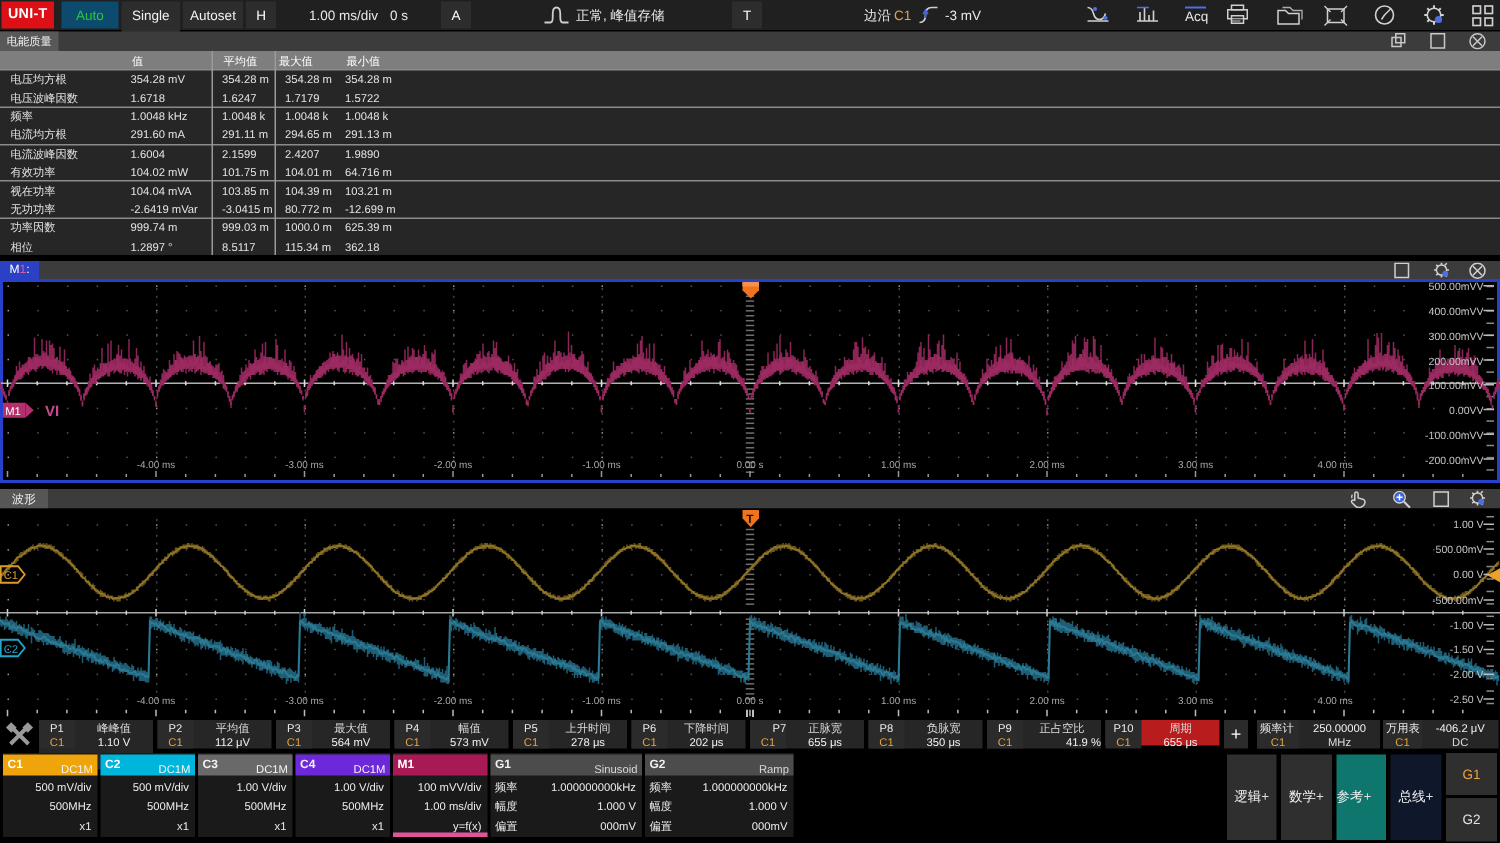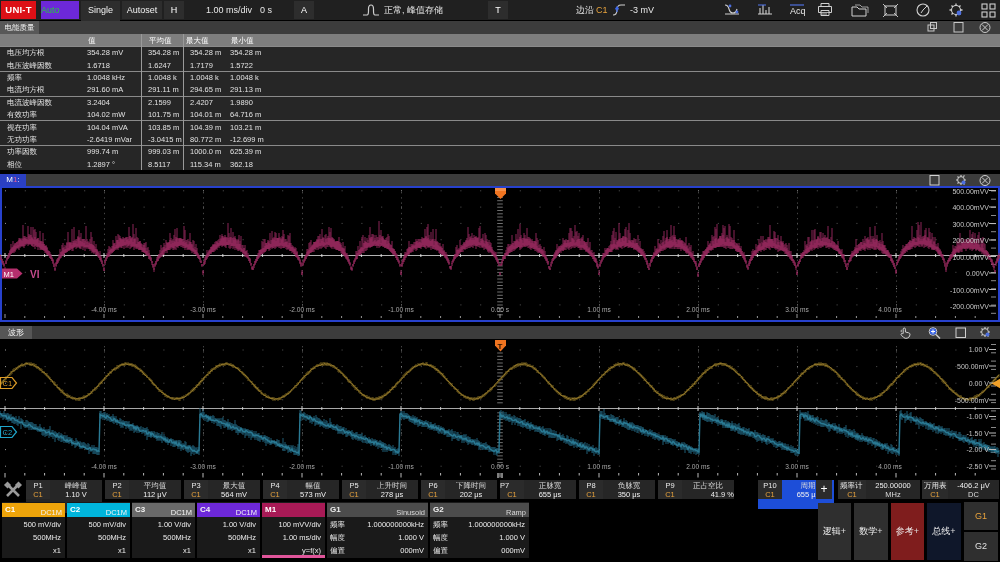--- a/index.html
+++ b/index.html
@@ -2,21 +2,21 @@
 <html><head><meta charset="utf-8"><style>
 *{margin:0;padding:0;box-sizing:border-box}
 html,body{width:1000px;height:562px;background:#000;overflow:hidden}
 body{font-family:"Liberation Sans",sans-serif;color:#e6e6e6;position:relative}
 .abs{position:absolute}
 svg{display:block}
 </style></head><body>
 
 <div class="abs" style="left:0;top:0;width:1000px;height:20px;background:#202020"></div>
 <div class="abs" style="left:1px;top:1px;width:35px;height:18px;background:#dc1016;color:#fff;font-weight:bold;font-size:9.5px;line-height:17px;text-align:center;letter-spacing:0.2px">UNI-T</div>
-<div class="abs" style="left:41px;top:1px;width:38px;height:18px;background:#6d28d9;color:#27c93f;font-size:9px;line-height:18px;text-align:left">Auto</div>
+<div class="abs" style="left:41px;top:1px;width:38px;height:18px;background:#0c4a6e;color:#27c93f;font-size:9px;line-height:18px;text-align:center">Auto</div>
 <div class="abs" style="left:81px;top:1px;width:39px;height:36px;background:#2d2d2d;font-size:9px;line-height:18px;text-align:center;color:#f2f2f2">Single</div>
 <div class="abs" style="left:122px;top:1px;width:40px;height:18px;background:#2d2d2d;font-size:9px;line-height:18px;text-align:center;color:#f2f2f2">Autoset</div>
 <div class="abs" style="left:164px;top:1px;width:20px;height:18px;background:#2d2d2d;font-size:9px;line-height:18px;text-align:center;color:#fff">H</div>
 <div class="abs" style="left:186px;top:1px;width:106px;height:18px;font-size:9px;line-height:18px;color:#e8e8e8">
     <span style="position:absolute;left:20px">1.00 ms/div</span>
     <span style="position:absolute;left:74px">0 s</span>
   </div>
 <div class="abs" style="left:294px;top:1px;width:20px;height:18px;background:#2d2d2d;font-size:9px;line-height:18px;text-align:center;color:#fff">A</div>
 <div class="abs" style="left:316px;top:1px;width:170px;height:18px;font-size:9px;line-height:18px;color:#e8e8e8">
  <svg class="abs" style="left:46px;top:2px" width="18" height="14" viewBox="0 0 18 14">
@@ -105,21 +105,21 @@
   </div>
 <div class="abs" style="left:0;top:85.4px;width:400px;height:12.4px;font-size:7.5px;color:#e2e2e2">
  <span style="position:absolute;left:7px">电流均方根</span>
  <span style="position:absolute;left:87px">291.60 mA</span>
  <span style="position:absolute;left:148px">291.11 m</span>
  <span style="position:absolute;left:190px">294.65 m</span>
  <span style="position:absolute;left:230px">291.13 m</span>
   </div>
 <div class="abs" style="left:0;top:97.8px;width:400px;height:12.4px;font-size:7.5px;color:#e2e2e2">
  <span style="position:absolute;left:7px">电流波峰因数</span>
- <span style="position:absolute;left:87px">3.2404</span>
+ <span style="position:absolute;left:87px">1.6004</span>
  <span style="position:absolute;left:148px">2.1599</span>
  <span style="position:absolute;left:190px">2.4207</span>
  <span style="position:absolute;left:230px">1.9890</span>
   </div>
 <div class="abs" style="left:0;top:110.2px;width:400px;height:12.4px;font-size:7.5px;color:#e2e2e2">
  <span style="position:absolute;left:7px">有效功率</span>
  <span style="position:absolute;left:87px">104.02 mW</span>
  <span style="position:absolute;left:148px">101.75 m</span>
  <span style="position:absolute;left:190px">104.01 m</span>
  <span style="position:absolute;left:230px">64.716 m</span>
@@ -1861,40 +1861,40 @@
   </div>
 <div class="abs" style="left:421px;top:480px;width:76px;height:19px;background:#262626;font-size:7.5px">
  <div class="abs" style="left:0;top:0;width:24px;height:19px;background:#2b2b2b"></div>
  <span style="position:absolute;left:0px;top:1px;width:24px;text-align:center;color:#e9e9e9">P6</span>
  <span style="position:absolute;left:0px;top:10px;width:24px;text-align:center;color:#e8a33d">C1</span>
  <span style="position:absolute;left:24px;top:1px;width:52px;text-align:center;color:#dcdcdc">下降时间</span>
  <span style="position:absolute;left:24px;top:10px;width:52px;text-align:center;color:#f0f0f0">202 μs</span>
   </div>
 <div class="abs" style="left:500px;top:480px;width:76px;height:19px;background:#262626;font-size:7.5px">
  <div class="abs" style="left:0;top:0;width:24px;height:19px;background:#2b2b2b"></div>
- <span style="position:absolute;left:0px;top:1px;width:24px;text-align:left;color:#e9e9e9">P7</span>
+ <span style="position:absolute;left:15px;top:1px;width:24px;text-align:left;color:#e9e9e9">P7</span>
  <span style="position:absolute;left:0px;top:10px;width:24px;text-align:center;color:#e8a33d">C1</span>
  <span style="position:absolute;left:24px;top:1px;width:52px;text-align:center;color:#dcdcdc">正脉宽</span>
  <span style="position:absolute;left:24px;top:10px;width:52px;text-align:center;color:#f0f0f0">655 μs</span>
   </div>
 <div class="abs" style="left:579px;top:480px;width:76px;height:19px;background:#262626;font-size:7.5px">
  <div class="abs" style="left:0;top:0;width:24px;height:19px;background:#2b2b2b"></div>
  <span style="position:absolute;left:0px;top:1px;width:24px;text-align:center;color:#e9e9e9">P8</span>
  <span style="position:absolute;left:0px;top:10px;width:24px;text-align:center;color:#e8a33d">C1</span>
  <span style="position:absolute;left:24px;top:1px;width:52px;text-align:center;color:#dcdcdc">负脉宽</span>
  <span style="position:absolute;left:24px;top:10px;width:52px;text-align:center;color:#f0f0f0">350 μs</span>
   </div>
 <div class="abs" style="left:658px;top:480px;width:76px;height:19px;background:#262626;font-size:7.5px">
  <div class="abs" style="left:0;top:0;width:24px;height:19px;background:#2b2b2b"></div>
  <span style="position:absolute;left:0px;top:1px;width:24px;text-align:center;color:#e9e9e9">P9</span>
  <span style="position:absolute;left:0px;top:10px;width:24px;text-align:center;color:#e8a33d">C1</span>
  <span style="position:absolute;left:24px;top:1px;width:52px;text-align:center;color:#dcdcdc">正占空比</span>
  <span style="position:absolute;left:24px;top:10px;width:52px;text-align:right;color:#f0f0f0">41.9 %</span>
   </div>
-<div class="abs" style="left:758px;top:480px;width:76px;height:29px;background:#1d4ed8;font-size:7.5px">
+<div class="abs" style="left:737px;top:480px;width:76px;height:17px;background:#b91c1c;font-size:7.5px">
  <div class="abs" style="left:0;top:0;width:24px;height:19px;background:#2b2b2b"></div>
  <span style="position:absolute;left:0px;top:1px;width:24px;text-align:center;color:#e9e9e9">P10</span>
  <span style="position:absolute;left:0px;top:10px;width:24px;text-align:center;color:#e8a33d">C1</span>
  <span style="position:absolute;left:24px;top:1px;width:52px;text-align:center;color:#dcdcdc">周期</span>
  <span style="position:absolute;left:24px;top:10px;width:52px;text-align:center;color:#f0f0f0">655 μs</span>
   </div>
 <div class="abs" style="left:816px;top:480px;width:16px;height:19px;background:#2b2b2b;color:#fff;font-size:12px;line-height:18px;text-align:center">+</div>
 <div class="abs" style="left:838px;top:480px;width:82px;height:19px;background:#262626;font-size:7.5px">
  <div class="abs" style="left:0;top:0;width:28px;height:19px;background:#2b2b2b"></div>
  <span style="position:absolute;left:2px;top:1px;color:#e9e9e9">频率计</span>
@@ -1974,15 +1974,15 @@
     </div>
     <span style="position:absolute;left:3px;top:18px;color:#ececec">频率</span>
     <span style="position:absolute;right:4px;top:18px;color:#ececec">1.000000000kHz</span>
     <span style="position:absolute;left:3px;top:31px;color:#ececec">幅度</span>
     <span style="position:absolute;right:4px;top:31px;color:#ececec">1.000 V</span>
     <span style="position:absolute;left:3px;top:44px;color:#ececec">偏置</span>
     <span style="position:absolute;right:4px;top:44px;color:#ececec">000mV</span>
   </div>
 <div class="abs" style="left:818px;top:503px;width:33px;height:57px;background:#2f2f2f;color:#f0f0f0;font-size:9px;text-align:center;line-height:57px">逻辑<span style="color:#ddd">+</span></div>
 <div class="abs" style="left:854px;top:503px;width:34px;height:57px;background:#2f2f2f;color:#f0f0f0;font-size:9px;text-align:center;line-height:57px">数学<span style="color:#ddd">+</span></div>
-<div class="abs" style="left:891px;top:503px;width:33px;height:57px;background:#7f1d1d;color:#f0f0f0;font-size:9px;text-align:center;line-height:57px">参考<span style="color:#ddd">+</span></div>
+<div class="abs" style="left:891px;top:503px;width:33px;height:57px;background:#0f766e;color:#f0f0f0;font-size:9px;line-height:57px">参考<span style="color:#ddd">+</span></div>
 <div class="abs" style="left:927px;top:503px;width:34px;height:57px;background:#0f172a;color:#f0f0f0;font-size:9px;text-align:center;line-height:57px">总线<span style="color:#ddd">+</span></div>
 <div class="abs" style="left:964px;top:502px;width:34px;height:28px;background:#2f2f2f;color:#e8a33d;font-size:9px;text-align:center;line-height:28px">G1</div>
 <div class="abs" style="left:964px;top:532px;width:34px;height:29px;background:#2f2f2f;color:#e0e0e0;font-size:9px;text-align:center;line-height:29px">G2</div>
 </body></html>

